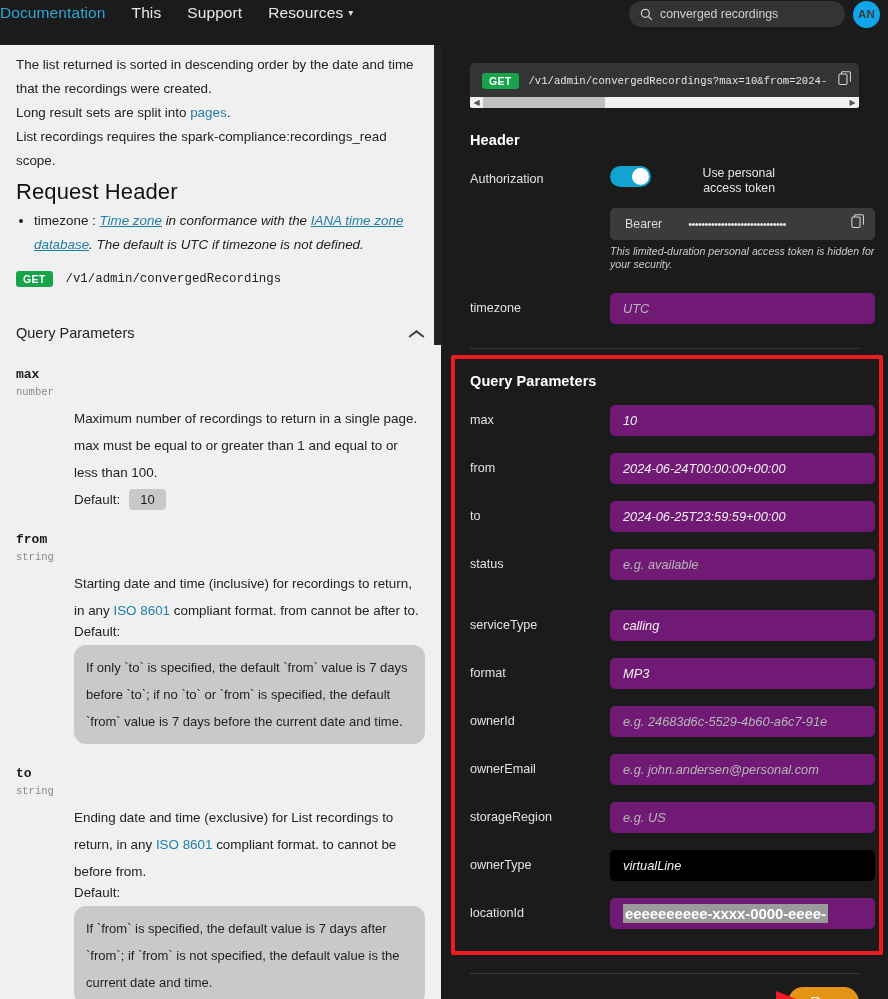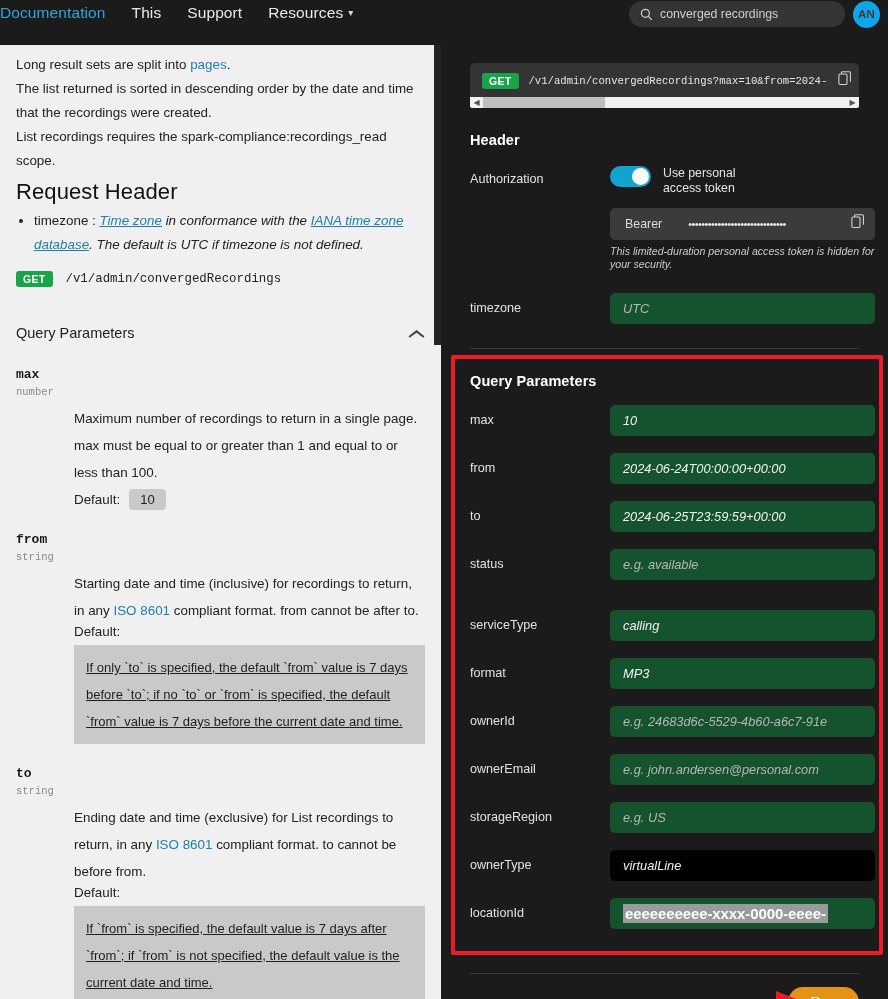--- a/index.html
+++ b/index.html
@@ -76,22 +76,22 @@
   .param-name { font-family: "Liberation Mono", monospace; font-size: 13px; font-weight: 700; color: #1a1a1a; }
   .param-type { font-size: 10.5px; color: #8a8a8a; margin-top: 4px; font-family: "Liberation Mono", monospace; }
   .param-body { margin-left: 58px; margin-top: 7px; }
   .param-body p { font-size: 13.4px; line-height: 27px; color: #222; }
   .default-row { display: flex; align-items: center; gap: 9px; margin-top: 3px; }
   .default-lbl { font-size: 13.4px; color: #222; }
   .chip {
     background: #c9c9c9; color: #1d1d1d; font-size: 13px; padding: 3px 11px; border-radius: 4px;
   }
   .callout {
-    background: #c9c9c9; color: #1f1f1f; border-radius: 0;
-    padding: 9px 12px; margin-top: 6px; font-size: 13px; line-height: 27px; text-decoration: underline;
+    background: #c9c9c9; color: #1f1f1f; border-radius: 12px;
+    padding: 9px 12px; margin-top: 6px; font-size: 13px; line-height: 27px;
   }
 
   .doc-scrollbar {
     position: absolute; right: 0; top: 0; width: 7px; height: 954px; background: #f0f0f0;
   }
   .doc-scrollbar .thumb { position: absolute; top: 0px; left: 0; width: 7px; height: 300px; background: #232323; }
 
   
   .apipane {
     position: absolute; left: 441px; top: 45px; width: 447px; height: 954px;
@@ -119,32 +119,32 @@
 
   .row { display: flex; align-items: flex-start; margin-top: 16px; padding: 0 13px 0 29px; }
   .row .lbl { width: 140px; flex: none; font-size: 12.6px; color: #e2e2e2; padding-top: 8px; }
   .row .ctl { flex: 1; }
 
   .toggle-wrap { display: flex; align-items: flex-start; gap: 12px; padding-top: 2px; }
   .toggle {
     width: 41px; height: 21px; border-radius: 11px; background: #12a3d0; position: relative; flex: none; cursor: pointer;
   }
   .toggle .knob { position: absolute; right: 2px; top: 2px; width: 17px; height: 17px; border-radius: 50%; background: #fff; }
-  .toggle-lbl { font-size: 12.3px; color: #e4e4e4; line-height: 15px; max-width: 112px; }
+  .toggle-lbl { font-size: 12.3px; color: #e4e4e4; line-height: 15px; max-width: 112px; text-align: right; }
 
   .bearer-box {
     margin-top: 12px; background: #3b3b3b; border-radius: 5px; height: 32px;
     display: flex; align-items: center; gap: 26px; padding: 0 10px 0 15px;
   }
   .bearer-lbl { font-size: 12.4px; color: #dcdcdc; }
   .bearer-dots { flex: 1; font-size: 11px; color: #e8e8e8; letter-spacing: -0.6px; overflow: hidden; white-space: nowrap; }
   .bearer-note { font-size: 10.6px; font-style: italic; color: #cbcbcb; line-height: 13px; margin-top: 5px; }
 
   .field {
-    background: #14532d; border-radius: 5px; height: 31px; display: flex; align-items: center;
+    background: #701a75; border-radius: 5px; height: 31px; display: flex; align-items: center;
     padding: 0 13px; font-size: 12.8px; font-style: italic; color: #f2f2f2; overflow: hidden; white-space: nowrap;
     cursor: text;
   }
   .field.placeholder { color: #b6b6b6; }
   .field.focused { background: #000; }
   .field .sel { background: #9a9a9a; color: #fff; font-style: normal; font-weight: 700; font-size: 15px; letter-spacing: -0.1px; padding: 1px 2px;}
 
   .divider { height: 1px; background: #3a3a3a; margin: 24px 29px 0 29px; }
 
   
@@ -183,22 +183,22 @@
         </svg>
         <span class="search-text">converged recordings</span>
       </div>
       <div class="avatar">AN</div>
     </div>
   </div>
 
   <div class="docpane">
 
     <div class="doc-lines">
+      <p>The list returned is sorted in descending order by the date and time that the recordings were created.</p>
       <p><span>Long result sets are split into </span><a class="lnk" href="#">pages</a><span>.</span></p>
-      <p>The list returned is sorted in descending order by the date and time that the recordings were created.</p>
       <p>List recordings requires the spark-compliance:recordings_read scope.</p>
     </div>
 
     <div class="h2">Request Header</div>
 
     <ul class="bullets">
       <li><span class="mono-in">timezone</span><span class="mono-in"> : </span><a class="ital-lnk" href="#">Time zone</a><span> in conformance with the </span><a class="ital-lnk" href="#">IANA time zone database</a><span>. The default is UTC if  timezone  is not defined.</span></li>
     </ul>
 
     <div class="endpoint-row">

